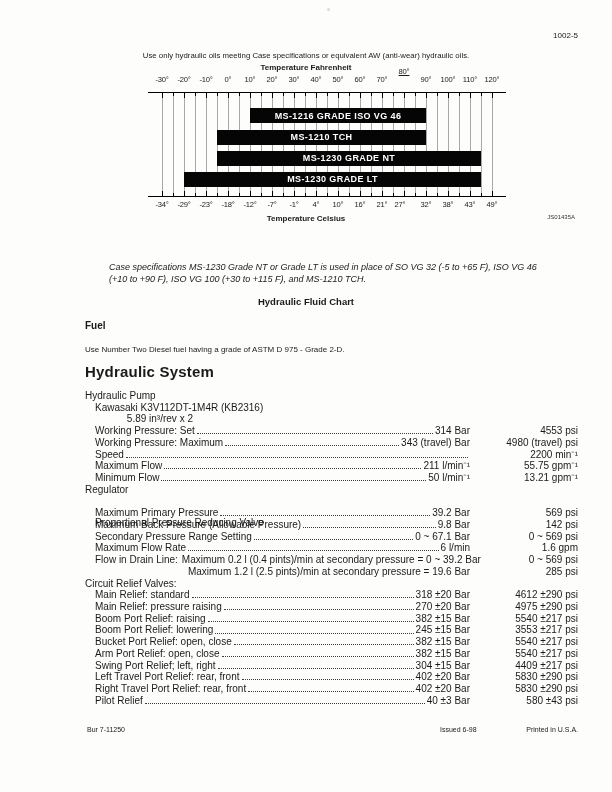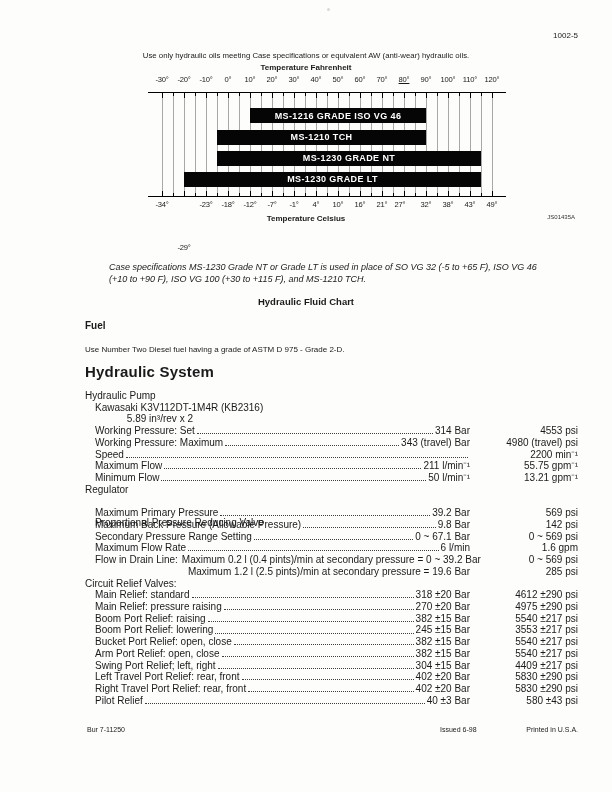--- a/index.html
+++ b/index.html
@@ -65,27 +65,27 @@
       <div class="flabel" style="left: 167px; top: 75px;">-20°</div>
       <div class="flabel" style="left: 189px; top: 75px;">-10°</div>
       <div class="flabel" style="left: 211px; top: 75px;">0°</div>
       <div class="flabel" style="left: 233px; top: 75px;">10°</div>
       <div class="flabel" style="left: 255px; top: 75px;">20°</div>
       <div class="flabel" style="left: 277px; top: 75px;">30°</div>
       <div class="flabel" style="left: 299px; top: 75px;">40°</div>
       <div class="flabel" style="left: 321px; top: 75px;">50°</div>
       <div class="flabel" style="left: 343px; top: 75px;">60°</div>
       <div class="flabel" style="left: 365px; top: 75px;">70°</div>
-      <div class="flabel" style="left: 387px; top: 75px; text-decoration: underline;">80°</div>
+      <div class="flabel" style="left: 387px; top: 67px; text-decoration: underline;">80°</div>
       <div class="flabel" style="left: 409px; top: 75px;">90°</div>
       <div class="flabel" style="left: 431px; top: 75px;">100°</div>
       <div class="flabel" style="left: 453px; top: 75px;">110°</div>
       <div class="flabel" style="left: 475px; top: 75px;">120°</div>
       <div class="clabel" style="left: 145px; top: 200px;">-34°</div>
-      <div class="clabel" style="left: 167px; top: 200px; margin-top: 43px;">-29°</div>
+      <div class="clabel" style="left: 167px; top: 200px;">-29°</div>
       <div class="clabel" style="left: 189px; top: 200px;">-23°</div>
       <div class="clabel" style="left: 211px; top: 200px;">-18°</div>
       <div class="clabel" style="left: 233px; top: 200px;">-12°</div>
       <div class="clabel" style="left: 255px; top: 200px;">-7°</div>
       <div class="clabel" style="left: 277px; top: 200px;">-1°</div>
       <div class="clabel" style="left: 299px; top: 200px;">4°</div>
       <div class="clabel" style="left: 321px; top: 200px;">10°</div>
       <div class="clabel" style="left: 343px; top: 200px;">16°</div>
       <div class="clabel" style="left: 365px; top: 200px;">21°</div>
       <div class="clabel" style="left: 383px; top: 200px;">27°</div>

